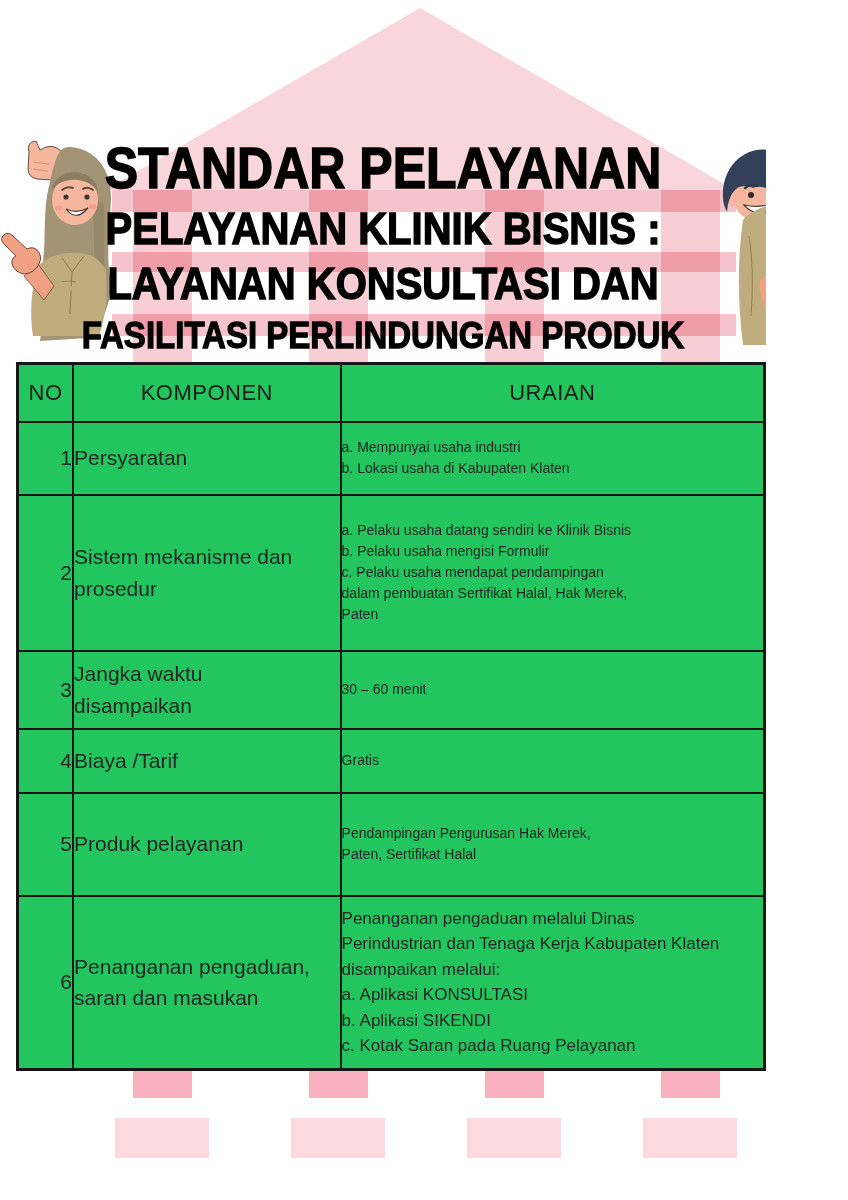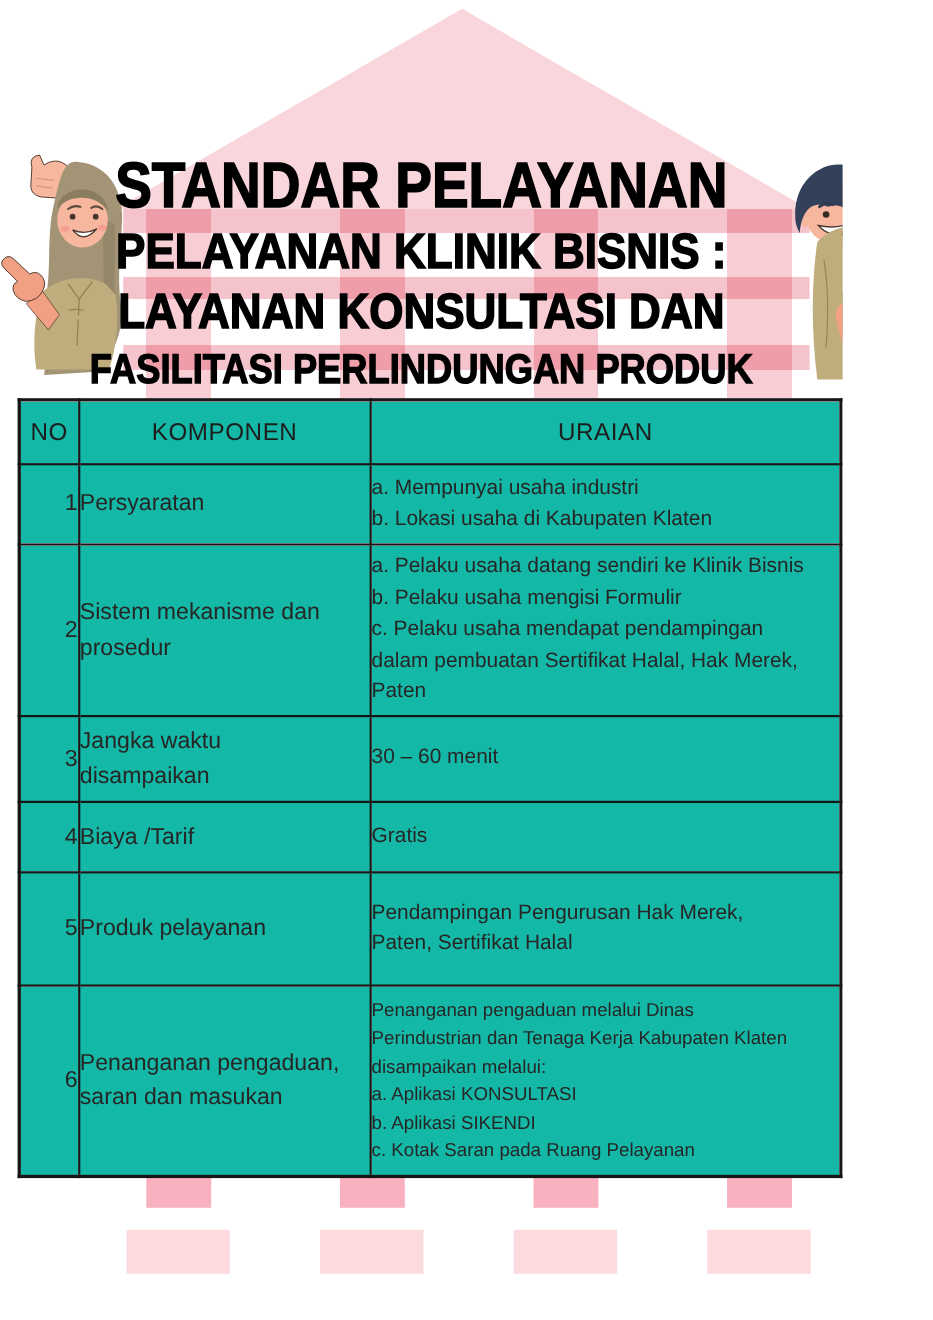--- a/index.html
+++ b/index.html
@@ -33,27 +33,27 @@
   .t3{top:259px;font-size:40px;transform:scaleY(1.12);}
   .t4{top:314px;font-size:33px;transform:scaleY(1.14);-webkit-text-stroke:1.1px #000;}
   
   .char{position:absolute;z-index:2;}
   
   table.sp{
     position:absolute;left:16px;top:362px;z-index:4;
     border-collapse:collapse;border:3px solid #161616;table-layout:fixed;
   }
   table.sp td,table.sp th{
-    border:2px solid #161616;background:#14b8a6;vertical-align:middle;
+    border:2px solid #161616;background:#22c55e;vertical-align:middle;
     overflow:hidden;padding:0;
   }
   th.h{font-weight:normal;font-size:22px;text-align:center;letter-spacing:0.5px;color:#1d1d1d;}
   td.no{text-align:right;padding-right:8px;font-size:21px;}
   td.komp{padding-left:12px;font-size:21px;margin-top:40px;}
-  td.ur{padding-left:12px;padding-right:4px;font-size:19px;}
+  td.ur{padding-left:12px;padding-right:4px;font-size:14px;}
   td.ur .ln, td.komp .ln{white-space:nowrap;line-height:1.5;}
   td.ur.small{font-size:17px;margin-top:48px;}
   td.ur.small .ln{line-height:1.5;}
   .c-no{width:70px;} .c-komp{width:290px;} .c-ur{width:457px;}
   tr.hr{height:58px;} tr.r1{height:73px;} tr.r2{height:156px;} tr.r3{height:78px;}
   tr.r4{height:64px;} tr.r5{height:103px;} tr.r6{height:174px;}
 </style>
 </head>
 <body>
 

